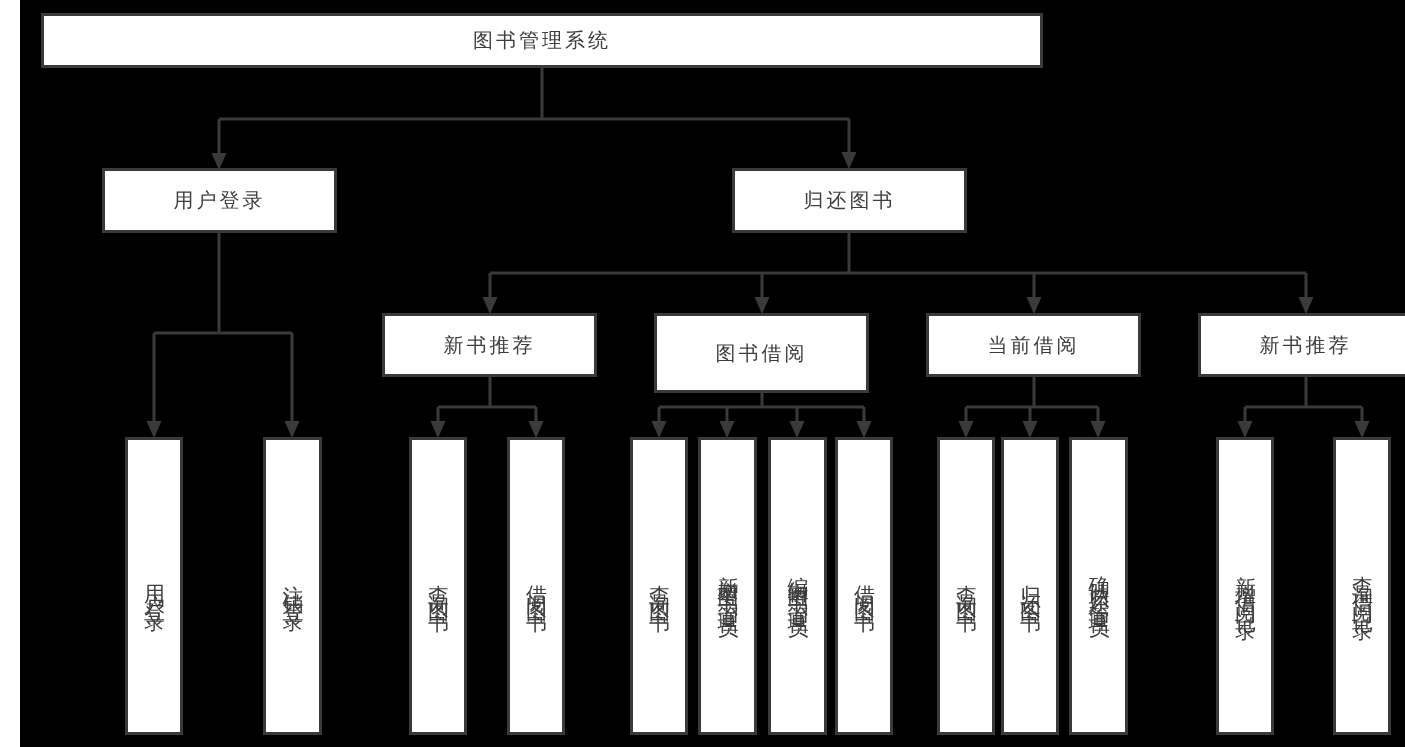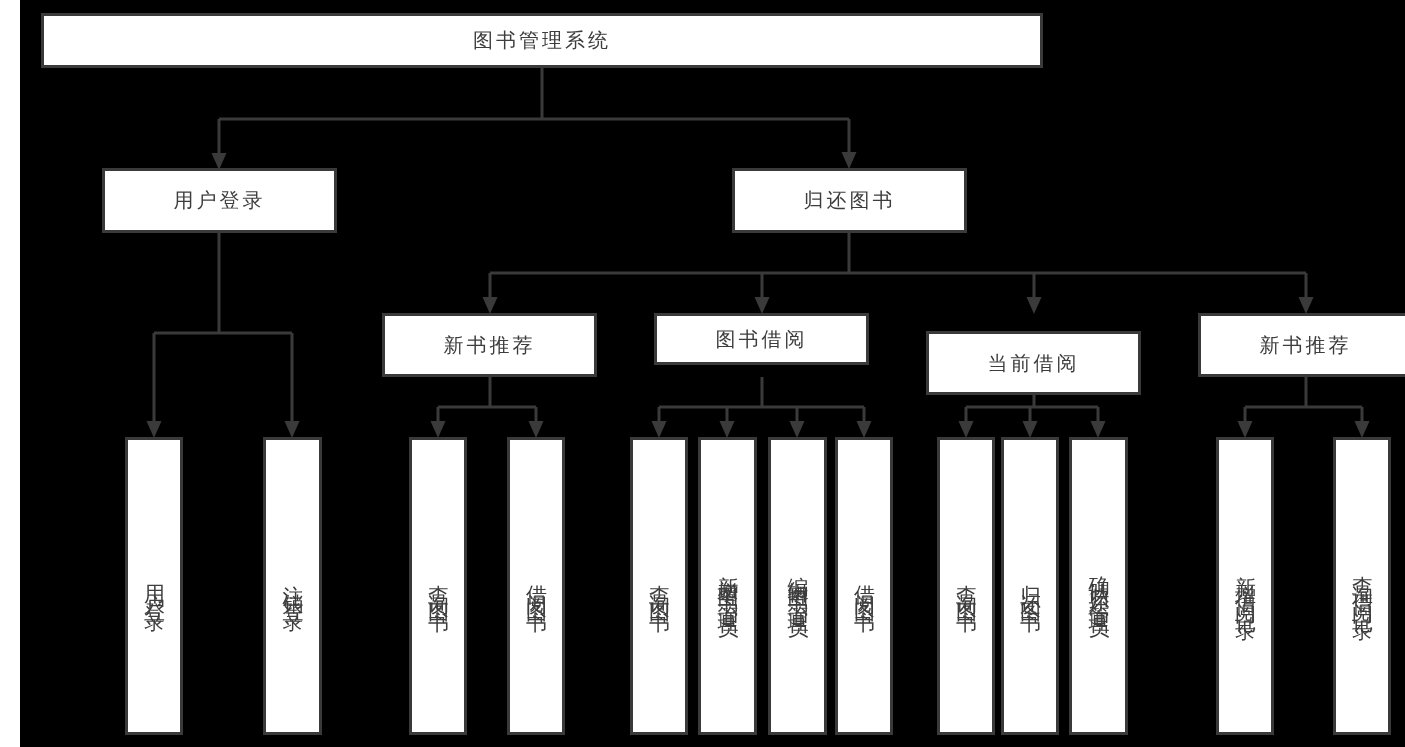--- a/index.html
+++ b/index.html
@@ -102,22 +102,22 @@
     <path class="a" d="M1217.5 421 L1232.5 421 L1225 438 Z"></path>
     <path class="a" d="M1334.5 421 L1349.5 421 L1342 438 Z"></path>
   </svg>
 
   <div class="box" style="left:21px; top:13px; width:1002px; height:55px;">图书管理系统</div>
 
   <div class="box" style="left:82px; top:168px; width:235px; height:65px;">用户登录</div>
   <div class="box" style="left:712px; top:168px; width:235px; height:65px;">归还图书</div>
 
   <div class="box" style="left:362px; top:313px; width:215px; height:64px;">新书推荐</div>
-  <div class="box" style="left:634px; top:313px; width:215px; height:52px;text-align:center;">图书借阅</div>
-  <div class="box" style="left:906px; top:331px; width:215px; height:64px;">当前借阅</div>
+  <div class="box" style="left:634px; top:313px; width:215px; height:80px;text-align:center;">图书借阅</div>
+  <div class="box" style="left:906px; top:313px; width:215px; height:64px;">当前借阅</div>
   <div class="box" style="left:1178px; top:313px; width:215px; height:64px;">新书推荐</div>
 
   <div class="vbox" style="left:105px; top:437px; width:58px; height:298px;">用户登录</div>
   <div class="vbox" style="left:243px; top:437px; width:59px; height:298px;">注销登录</div>
 
   <div class="vbox" style="left:389px; top:437px; width:58px; height:298px;">查询图书</div>
   <div class="vbox" style="left:487px; top:437px; width:58px; height:298px;">借阅图书</div>
 
   <div class="vbox" style="left:610px; top:437px; width:58px; height:298px;">查询图书</div>
   <div class="vbox" style="left:678px; top:437px; width:59px; height:298px; letter-spacing:6px;">新增图书（管理员）</div>

